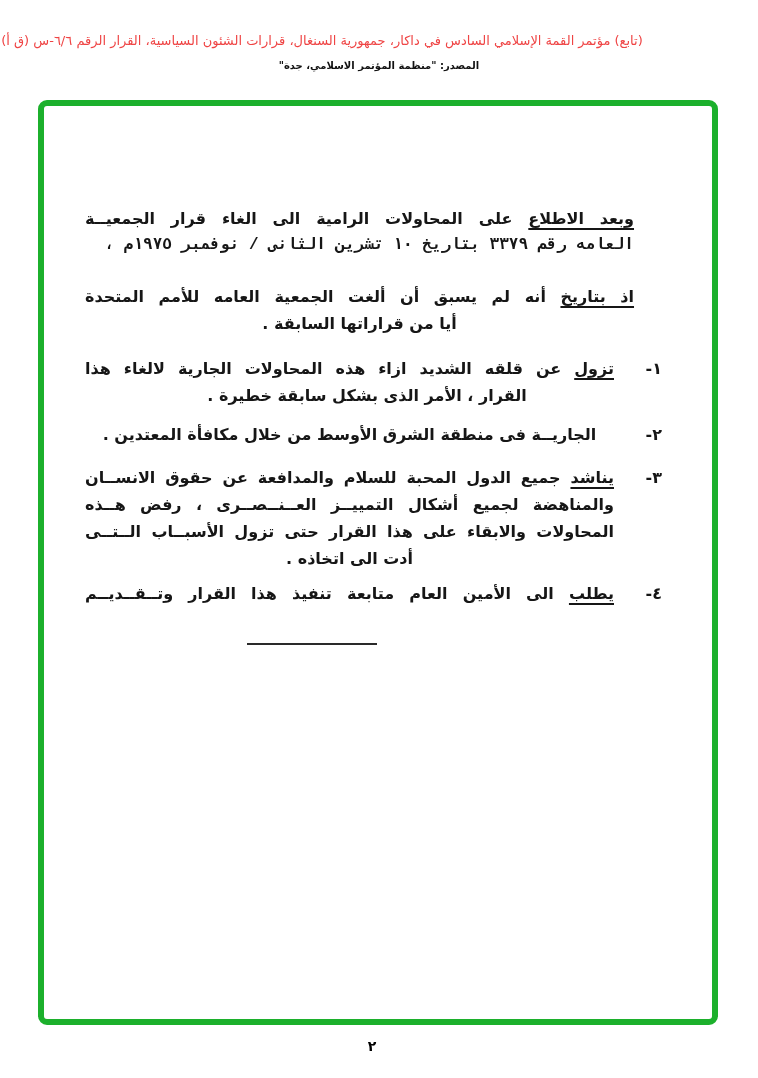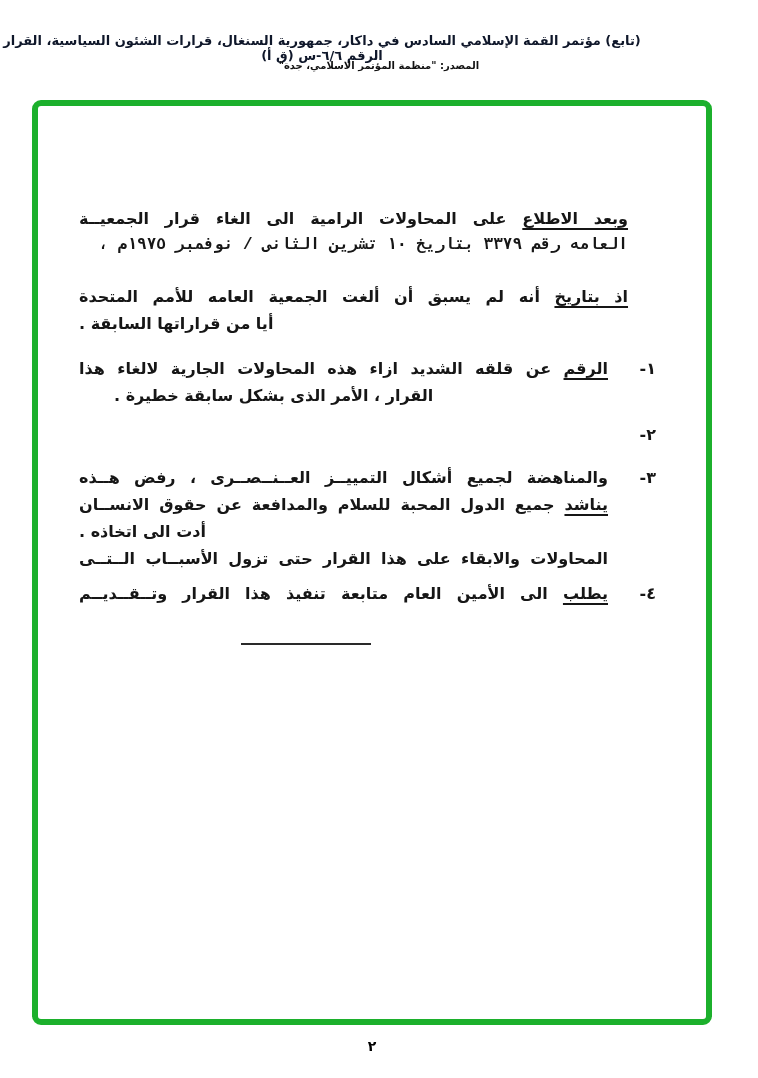--- a/index.html
+++ b/index.html
@@ -6,30 +6,30 @@
   body {
     width:758px; height:1078px;
     background:#ffffff;
     font-family:"DejaVu Sans", sans-serif;
     position:relative;
     overflow:hidden;
   }
   .hdr1 {
     position:absolute; top:33px; left:0; width:644px;
     direction:rtl; text-align:center;
-    font-size:13px; font-weight:bold; color:#0f172a;
+    font-size:13px; font-weight:normal; color:#ef4444;
     letter-spacing:0;
   }
   .hdr2 {
     position:absolute; top:60px; left:0; width:758px;
     direction:rtl; text-align:center;
     font-size:10px; font-weight:bold; color:#111;
   }
   .scan-frame {
-    position:absolute; left:32px; top:100px;
+    position:absolute; left:38px; top:100px;
     width:680px; height:925px;
     box-sizing:border-box;
     border:6px solid #1cb02c;
     border-radius:9px;
     background:#ffffff;
   }
   .doc {
     position:absolute; left:41px; top:99px;
     width:577px;
     direction:rtl;
@@ -41,21 +41,21 @@
   .p1 { margin-bottom:24px; }
   .p2 { margin-bottom:18px; }
   .item { display:flex; }
   .i1 { margin-bottom:12px; }
   .i2 { margin-bottom:16px; }
   .i3 { margin-bottom:8px; }
   .num { width:48px; flex:none; }
   .lines { width:529px; flex:none; }
   .line { min-height:27px; }
   .j { text-align:justify; text-align-last:justify; -moz-text-align-last:justify; }
-  .l { text-align:left; }
+  .l { text-align:center; }
   .r { text-align:right;font-family:Liberation Mono, monospace; }
   .ind { margin-left:35px; }
   .u {
     text-decoration:underline;
     text-decoration-thickness:2px;
     text-underline-offset:4px;
   }
   .sep {
     width:130px; height:0;
     border-top:2px solid #2a2a2a;
@@ -82,38 +82,39 @@
     </div>
 
     <div class="para p2">
       <div class="line j"><span class="u">اذ بتاريخ</span> <span>أنه لم يسبق أن ألغت الجمعية العامه للأمم المتحدة</span></div>
       <div class="line l">أيا من قراراتها السابقة .</div>
     </div>
 
     <div class="item i1">
       <div class="num">١-</div>
       <div class="lines">
-        <div class="line j"><span class="u">الرقم</span> <span>عن قلقه الشديد ازاء هذه المحاولات الجارية لالغاء هذا</span></div>
+        <div class="line j"><span class="u">تزول</span> <span>عن قلقه الشديد ازاء هذه المحاولات الجارية لالغاء هذا</span></div>
         <div class="line l ind">القرار ، الأمر الذى بشكل سابقة خطيرة .</div>
       </div>
     </div>
 
     <div class="item i2">
       <div class="num">٢-</div>
       <div class="lines">
+        <div class="line l">الجاريــة فى منطقة الشرق الأوسط من خلال مكافأة المعتدين .</div>
       </div>
     </div>
 
     <div class="item i3">
       <div class="num">٣-</div>
       <div class="lines">
+        <div class="line j"><span class="u">يناشد</span> <span>جميع الدول المحبة للسلام والمدافعة عن حقوق الانســان</span></div>
         <div class="line j">والمناهضة لجميع أشكال التمييــز العــنــصــرى ، رفض هــذه</div>
-        <div class="line j"><span class="u">يناشد</span> <span>جميع الدول المحبة للسلام والمدافعة عن حقوق الانســان</span></div>
+        <div class="line j">المحاولات والابقاء على هذا القرار حتى تزول الأسبــاب الــتــى</div>
         <div class="line l">أدت الى اتخاذه .</div>
-        <div class="line j">المحاولات والابقاء على هذا القرار حتى تزول الأسبــاب الــتــى</div>
       </div>
     </div>
 
     <div class="item i4">
       <div class="num">٤-</div>
       <div class="lines">
         <div class="line j"><span class="u">يطلب</span> <span>الى الأمين العام متابعة تنفيذ هذا القرار وتــقــديــم</span></div>
       </div>
     </div>
 

